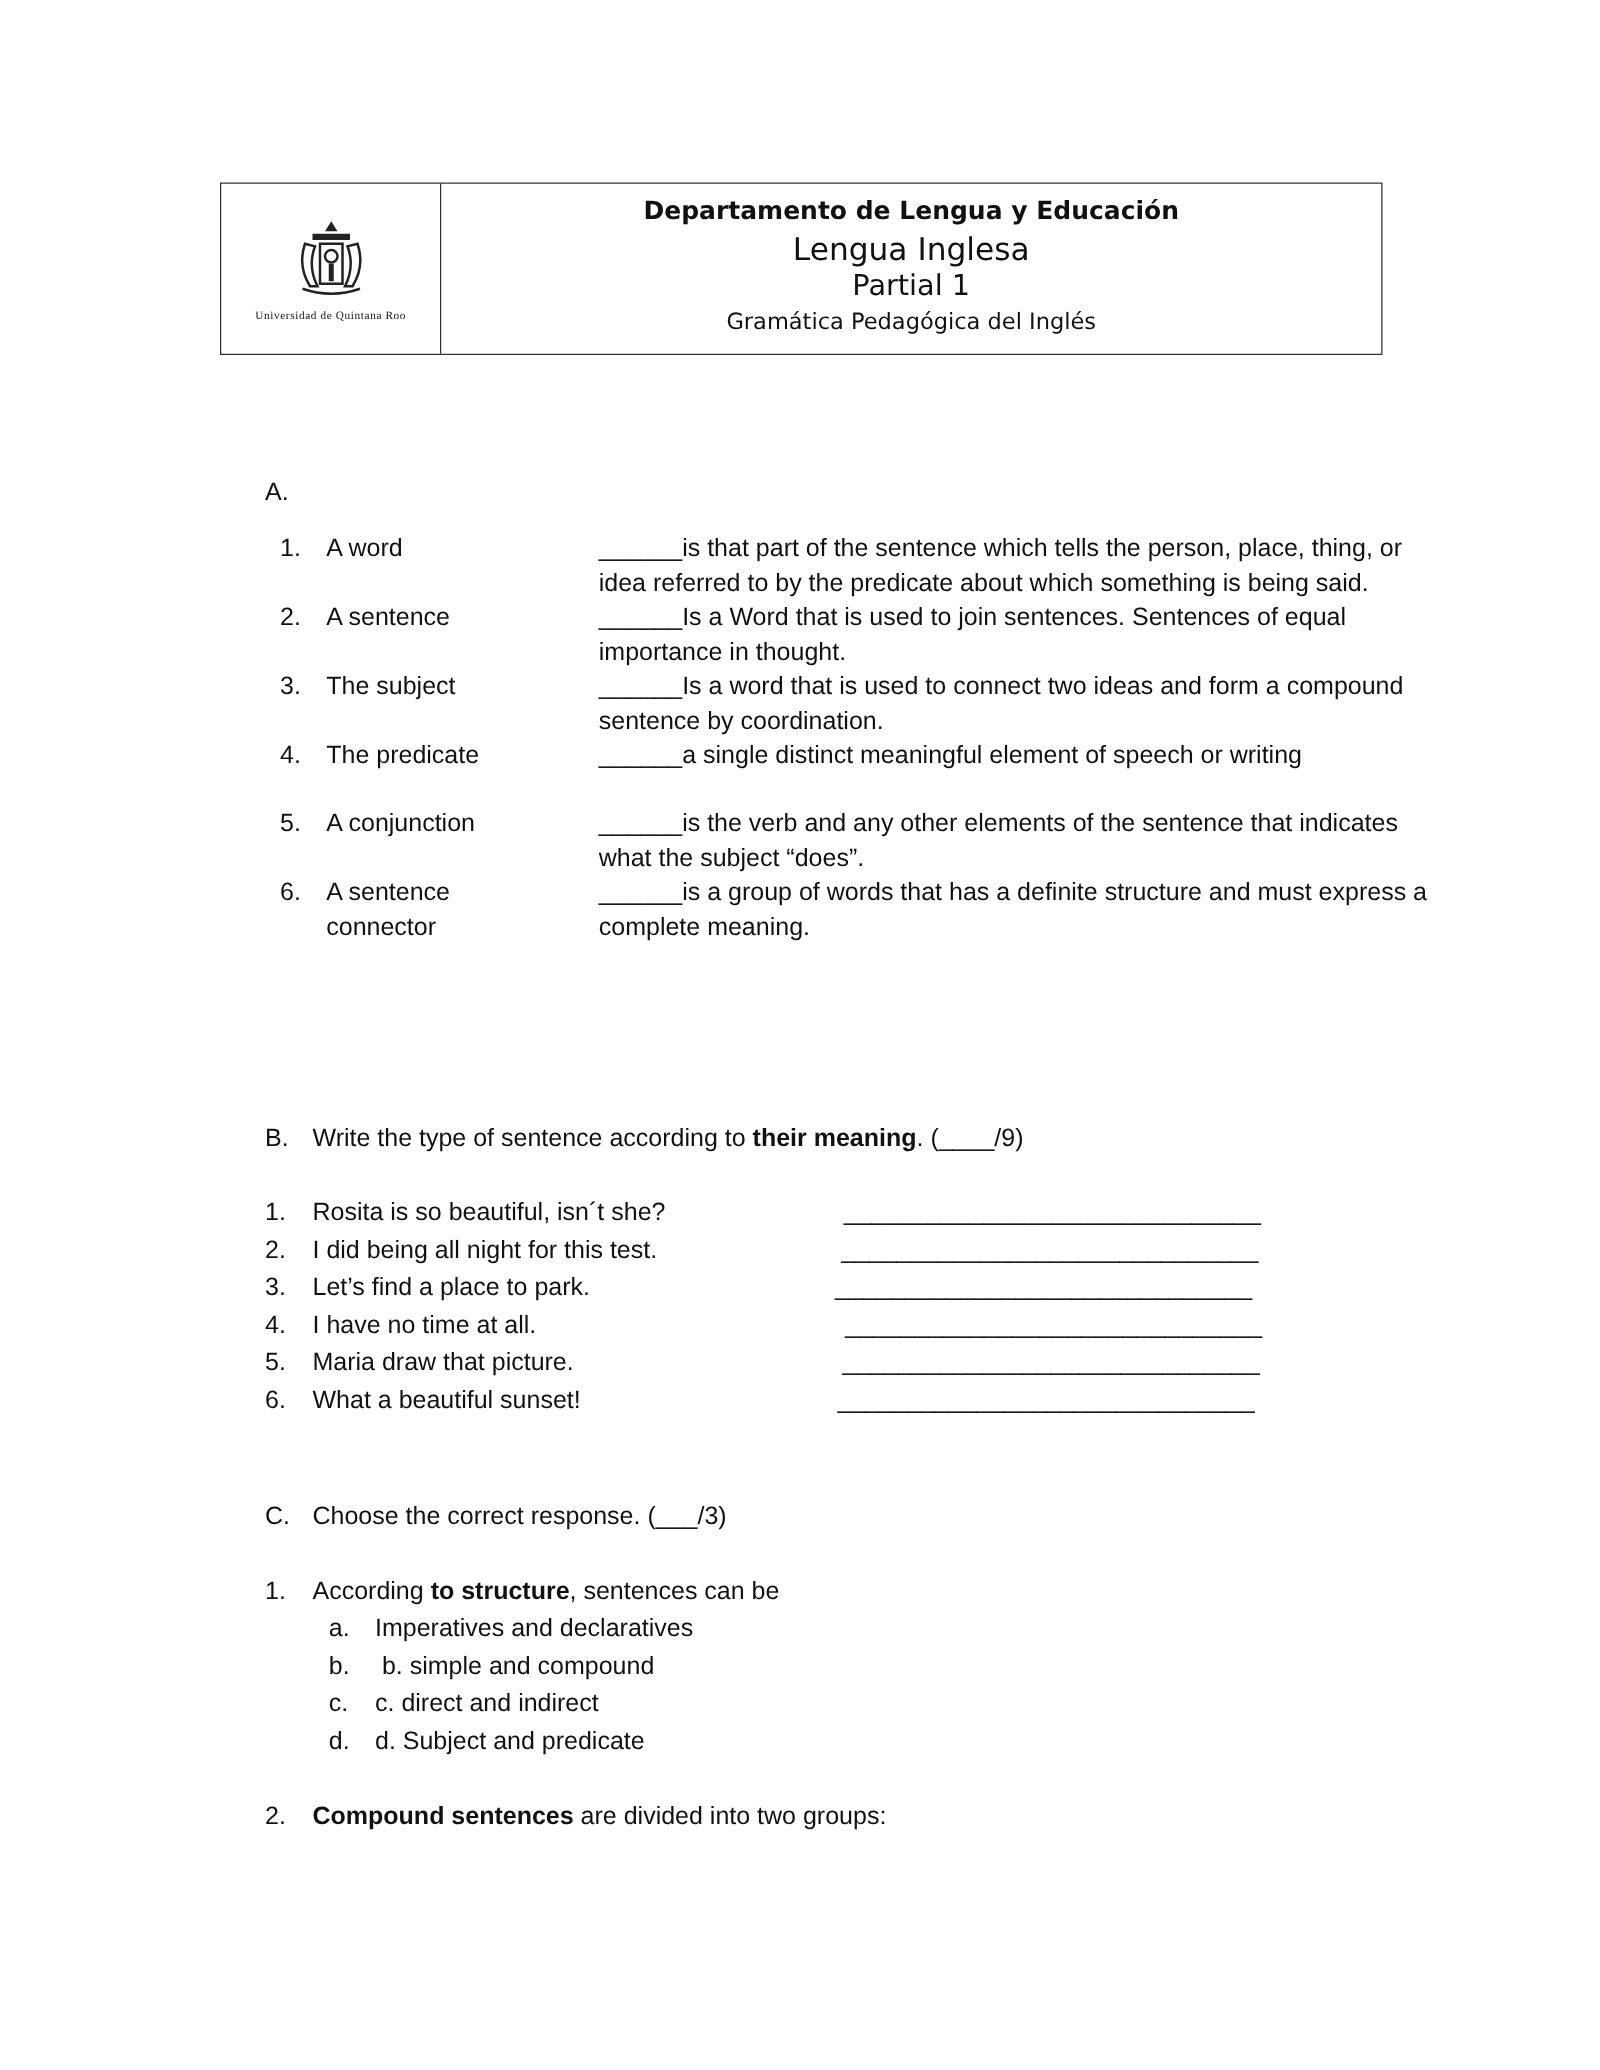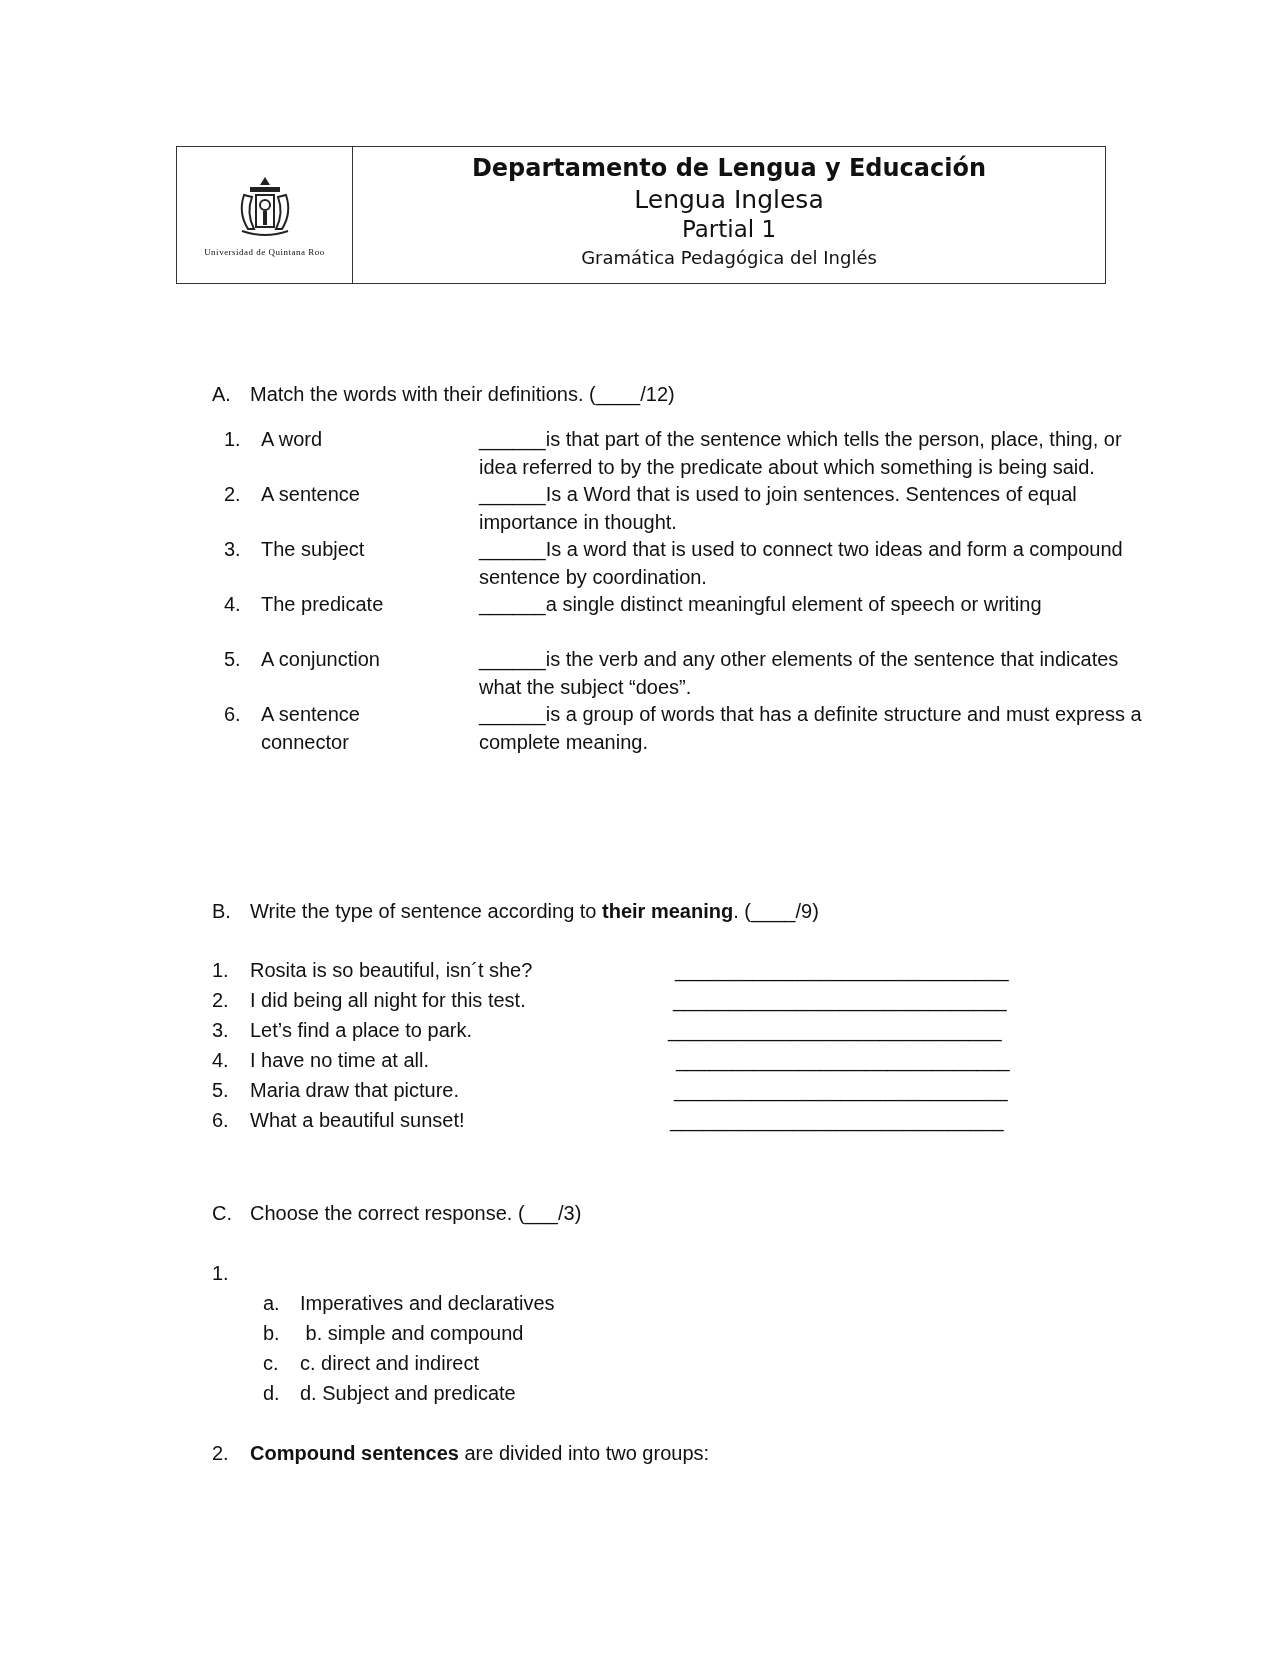--- a/index.html
+++ b/index.html
@@ -2,21 +2,21 @@
 <html><head>
 <meta charset="utf-8">
 <style>
   body { margin:0; background:#fff; }
   .page { position:relative; width:1280px; height:1656px; background:#fff; color:#111; font-family:"Liberation Sans", sans-serif; }
   .hdr { position:absolute; left:176px; top:146px; width:928px; height:136px; border:1.5px solid #333; display:flex; }
   .logo-cell { width:175px; border-right:1.5px solid #333; display:flex; flex-direction:column; align-items:center; justify-content:center; }
   .logo-cell svg { width:70px; height:70px; }
   .logo-cap { font-family:"Liberation Serif", serif; font-size:9px; letter-spacing:0.5px; margin-top:4px; }
   .title-cell { flex:1; text-align:center; font-family:"DejaVu Sans", sans-serif; padding-top:4px; }
-  .t1 { font-size:24px; font-weight:bold; line-height:34px; }
+  .t1 { font-size:20px; font-weight:bold; line-height:34px; }
   .t2 { font-size:25px; line-height:30px; }
   .t3 { font-size:23px; line-height:28px; }
   .t4 { font-size:18px; line-height:30px; }
   .name { position:absolute; left:177px; top:286px; font-family:"Liberation Serif", serif; font-size:22px; }
   .txt { position:absolute; font-size:20px; line-height:28px; white-space:nowrap; }
   .wrap { white-space:normal; }
   b { font-weight:bold; }
 </style>
 </head>
 <body>
@@ -39,21 +39,20 @@
     <div class="title-cell">
       <div class="t1">Departamento de Lengua y Educación</div>
       <div class="t2">Lengua Inglesa</div>
       <div class="t3">Partial 1</div>
       <div class="t4">Gramática Pedagógica del Inglés</div>
     </div>
   </div>
 
 
   <div class="txt" style="left:212px;top:380px;">A.</div>
-  <div class="txt" style="left:250px;top:380px;">Match the words with their definitions. (____/12)</div>
 
   <div>
     <div class="txt" style="left:224px;top:425px;">1.</div>
     <div class="txt" style="left:261px;top:425px;">A word</div>
     <div class="txt wrap" style="left:479px;top:425px;width:680px;">______is that part of the sentence which tells the person, place, thing, or idea referred to by the predicate about which something is being said.</div>
   </div>
   <div>
     <div class="txt" style="left:224px;top:480px;">2.</div>
     <div class="txt" style="left:261px;top:480px;">A sentence</div>
     <div class="txt wrap" style="left:479px;top:480px;width:640px;">______Is a Word that is used to join sentences. Sentences of equal importance in thought.</div>
@@ -110,20 +109,21 @@
   <div>
     <div class="txt" style="left:212px;top:1106px;">6.</div>
     <div class="txt" style="left:250px;top:1106px;">What a beautiful sunset!</div>
     <div class="txt" style="left:670px;top:1106px;">______________________________</div>
   </div>
 
   <div class="txt" style="left:212px;top:1199px;">C.</div>
   <div class="txt" style="left:250px;top:1199px;">Choose the correct response. (___/3)</div>
 
   <div class="txt" style="left:212px;top:1259px;">1.</div>
+  <div class="txt" style="left:250px;top:1259px;"><span>According </span><b>to structure</b><span>, sentences can be</span></div>
 
   <div>
     <div class="txt" style="left:263px;top:1289px;">a.</div>
     <div class="txt" style="left:300px;top:1289px;">Imperatives  and declaratives</div>
   </div>
   <div>
     <div class="txt" style="left:263px;top:1319px;">b.</div>
     <div class="txt" style="left:300px;top:1319px;white-space:pre;"> b. simple and compound</div>
   </div>
   <div>

